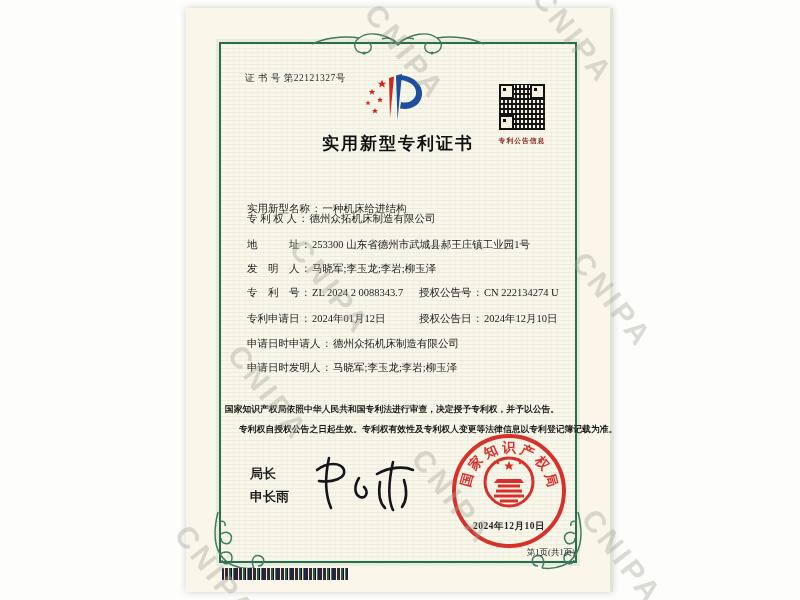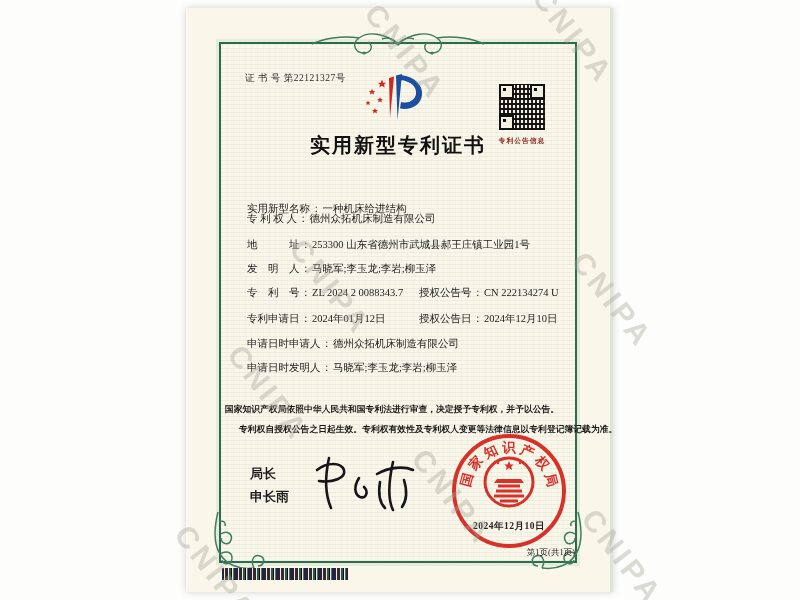--- a/index.html
+++ b/index.html
@@ -26,21 +26,21 @@
   .qr{position:absolute;left:278px;top:40px;width:46px;height:46px;background:
       repeating-linear-gradient(90deg,rgba(17,17,17,0.92) 0 2px,rgba(0,0,0,0) 2px 4px),
       repeating-linear-gradient(0deg,#161616 0 2px,#f4f1e2 2px 5px);}
   .qr .finder{position:absolute;width:11px;height:11px;border:2px solid #111;background:#f4f1e2;}
   .qr .finder::after{content:"";position:absolute;left:2px;top:2px;width:3px;height:3px;background:#111;}
   .qr .f-tl{left:0;top:0;} .qr .f-tr{right:0;top:0;} .qr .f-bl{left:0;bottom:0;}
   .qr-caption{position:absolute;left:266px;top:92px;width:70px;text-align:center;
               font-size:6.8px;font-weight:700;color:#8b2b25;letter-spacing:1px;}
   .title{position:absolute;left:0;right:0;top:88px;text-align:center;
          font-family:"Liberation Sans","DejaVu Sans",sans-serif;font-weight:700;
-         font-size:20px;letter-spacing:2px;color:#111;}
+         font-size:17px;letter-spacing:2px;color:#111;}
   
   .row{position:absolute;left:26px;font-size:10.5px;color:#1c1c1c;white-space:nowrap;}
   .row .sep{padding:0 1px;}
   .r1{top:134px;margin-top:24px;} .r2{top:168px;} .r3{top:194px;} .r4{top:218px;}
   .r5{top:242px;} .r6{top:268px;text-align:center;} .r7{top:293px;} .r8{top:317px;}
   .rright{left:198px;}
   
   .legal{position:absolute;left:0;right:12px;text-align:center;font-size:8.8px;font-weight:700;
          color:#1a1a1a;white-space:nowrap;}
   .legal1{top:360px;} .legal2{top:380px;padding-left:18px;}

